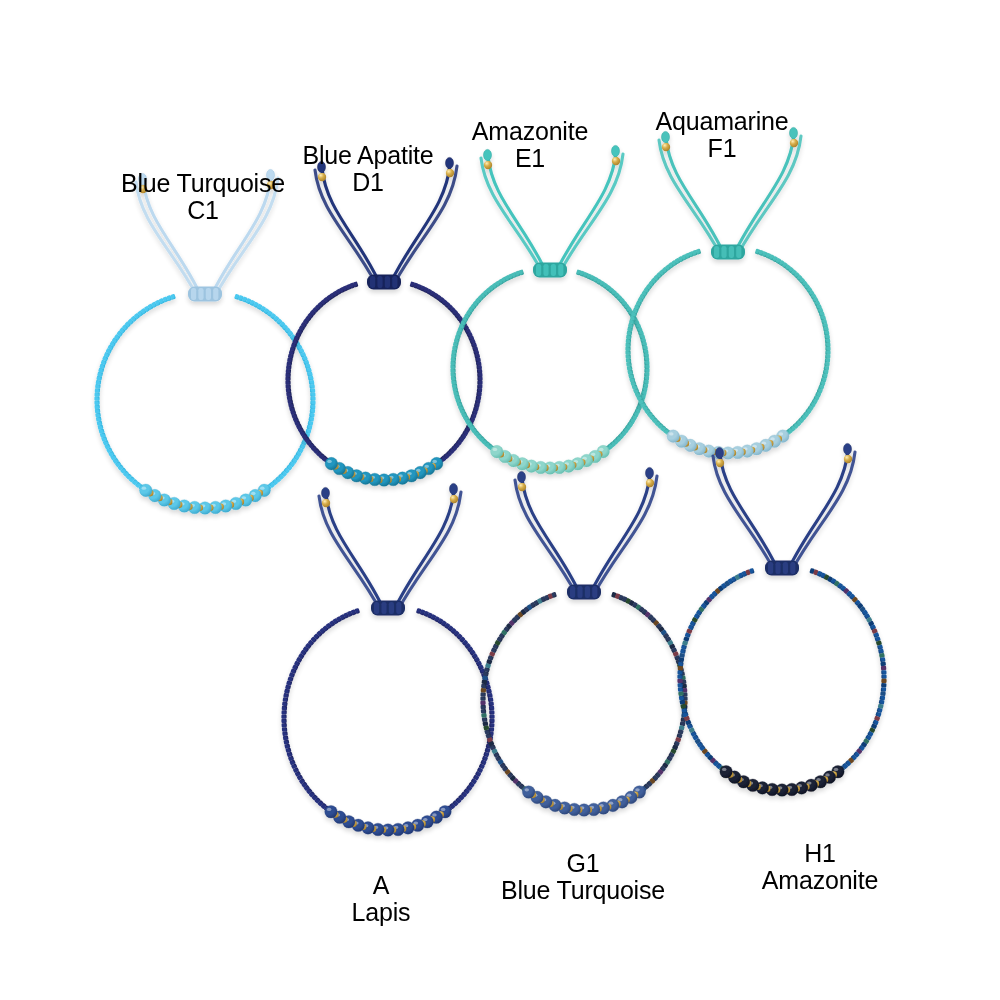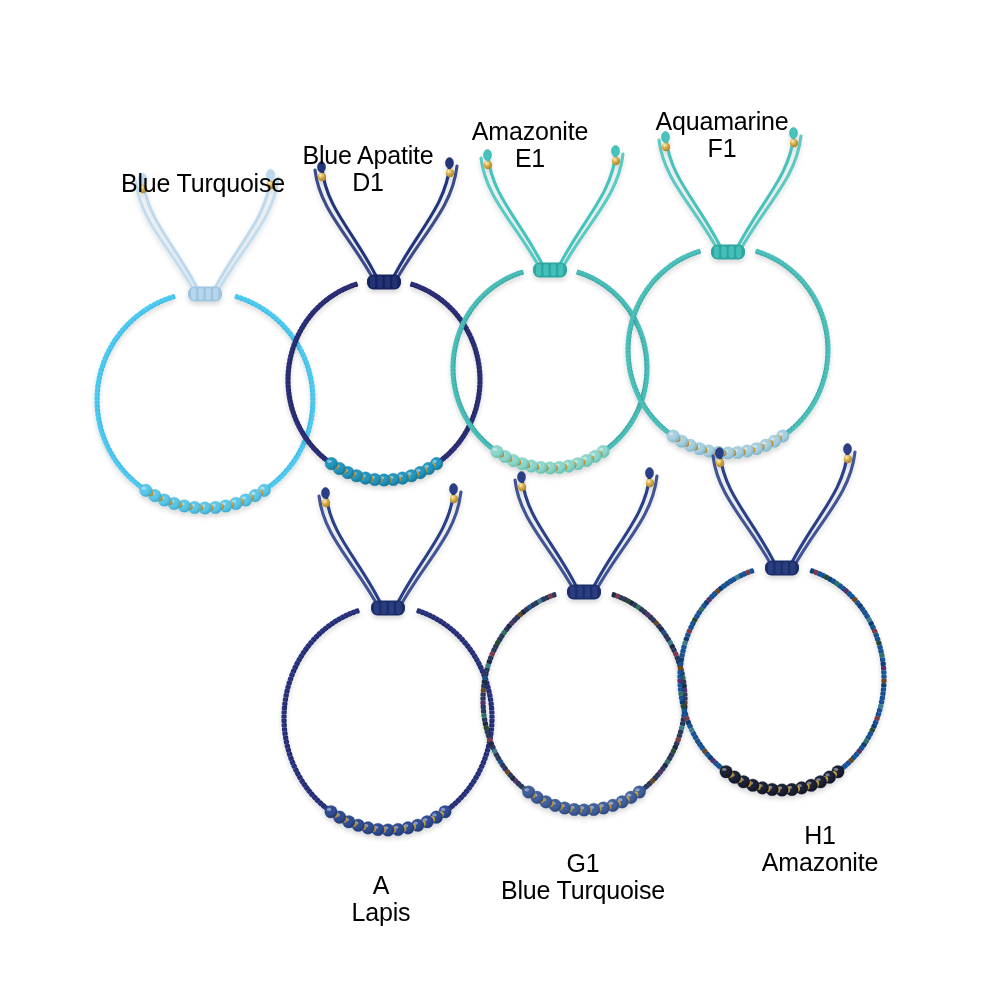--- a/index.html
+++ b/index.html
@@ -1345,20 +1345,21 @@
           <ellipse cx="732.7072080541257" cy="774.9654822042246" rx="2.268" ry="1.638" fill="#ffffff" opacity="0.42" filter="url(#soft)"></ellipse>
           <circle cx="730.288993680231" cy="774.5398915032476" r="3.3" fill="url(#goldG)"></circle>
           <circle cx="726.1015584472289" cy="771.6838167905009" r="6.3" fill="url(#st6)" stroke="#0d1120" stroke-width="0.5" stroke-opacity="0.55"></circle>
           <ellipse cx="724.2115584472289" cy="769.4788167905009" rx="2.268" ry="1.638" fill="#ffffff" opacity="0.42" filter="url(#soft)"></ellipse>
         </g>
       </g>
     </svg>
   <div id="labels">
       <div class="label" style="left: 203px; top: 170px; transform: translateX(-50%);">
         <span class="ln n">Blue Turquoise</span>
+        <span class="ln c">C1</span>
       </div>
       <div class="label" style="left: 368px; top: 142px; transform: translateX(-50%);">
         <span class="ln n">Blue Apatite</span>
         <span class="ln c">D1</span>
       </div>
       <div class="label" style="left: 530px; top: 118px; transform: translateX(-50%);">
         <span class="ln n">Amazonite</span>
         <span class="ln c">E1</span>
       </div>
       <div class="label" style="left: 697px; top: 108px; transform: translateX(-50%); margin-left: 25px;">
@@ -1366,18 +1367,18 @@
         <span class="ln c">F1</span>
       </div>
       <div class="label" style="left: 381px; top: 872px; transform: translateX(-50%);">
         <span class="ln n">A</span>
         <span class="ln c">Lapis</span>
       </div>
       <div class="label" style="left: 583px; top: 850px; transform: translateX(-50%);">
         <span class="ln n">G1</span>
         <span class="ln c">Blue Turquoise</span>
       </div>
-      <div class="label" style="left: 820px; top: 822px; transform: translateX(-50%);">
+      <div class="label" style="left: 820px; top: 840px; transform: translateX(-50%);">
         <span class="ln n">H1</span>
         <span class="ln c">Amazonite</span>
       </div>
     </div>
 </div>
 
 </body></html>

